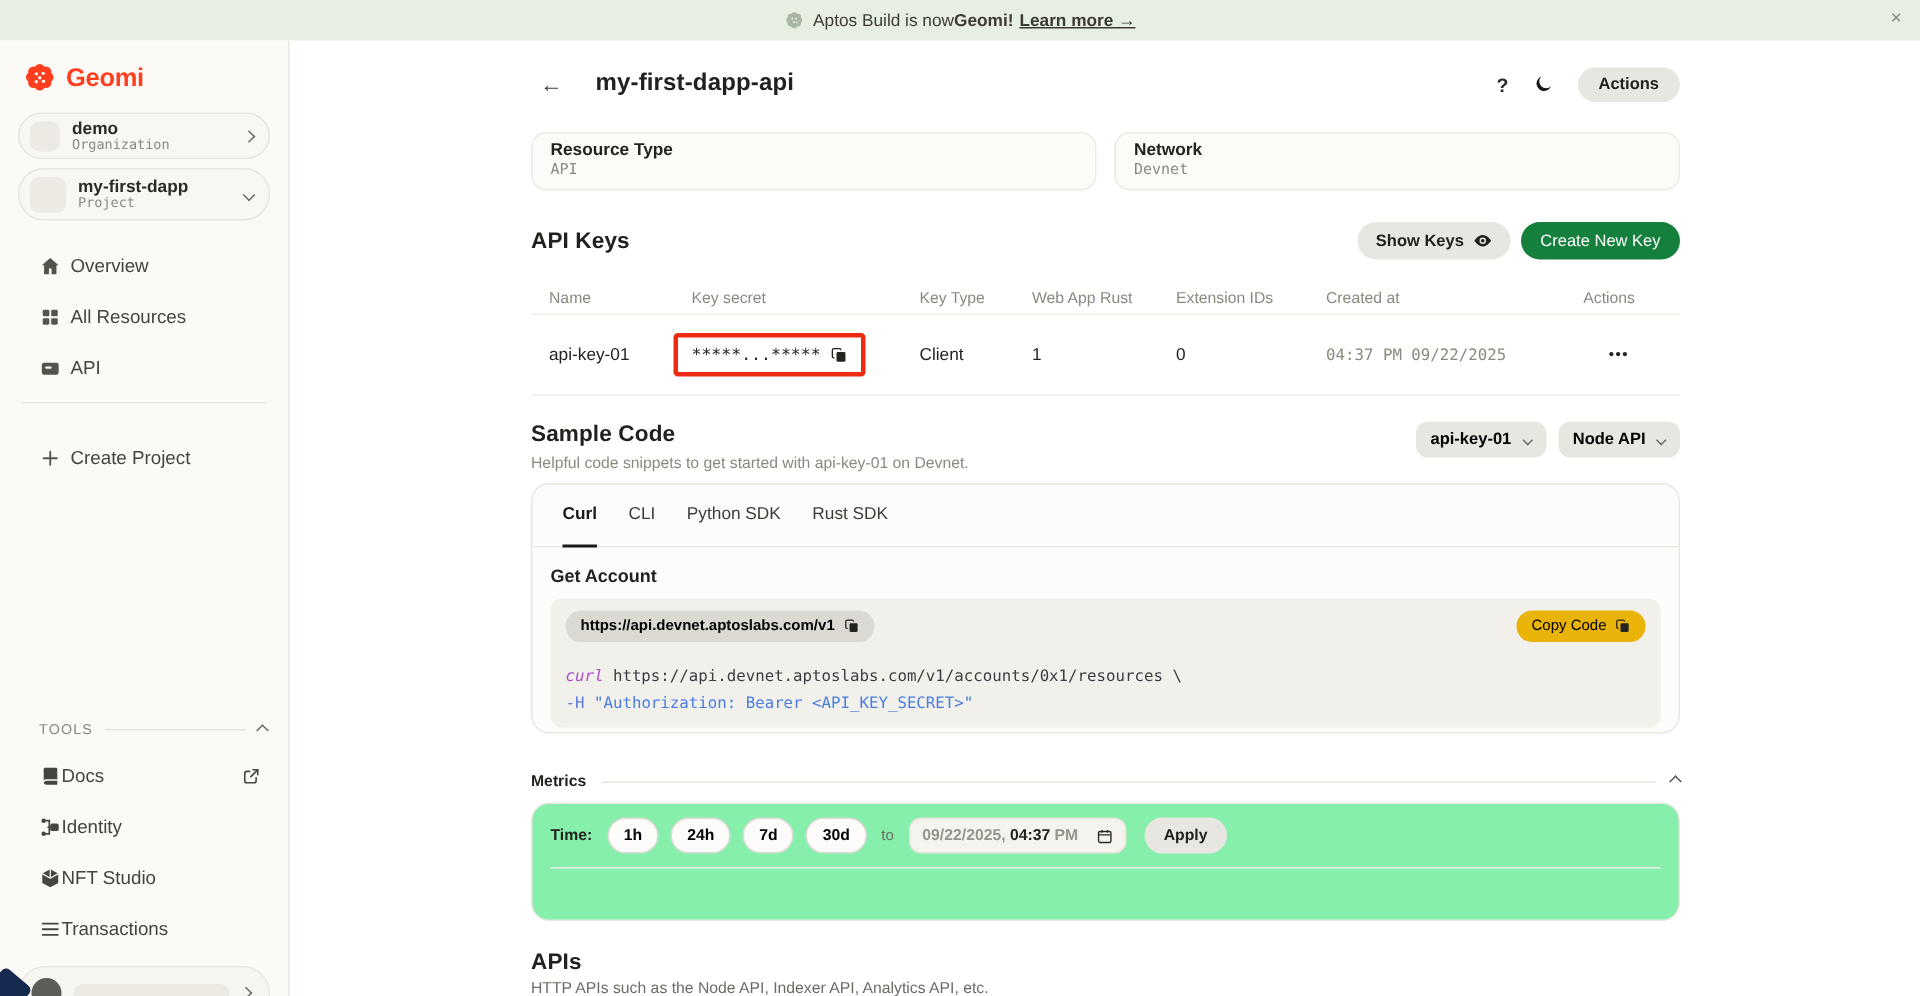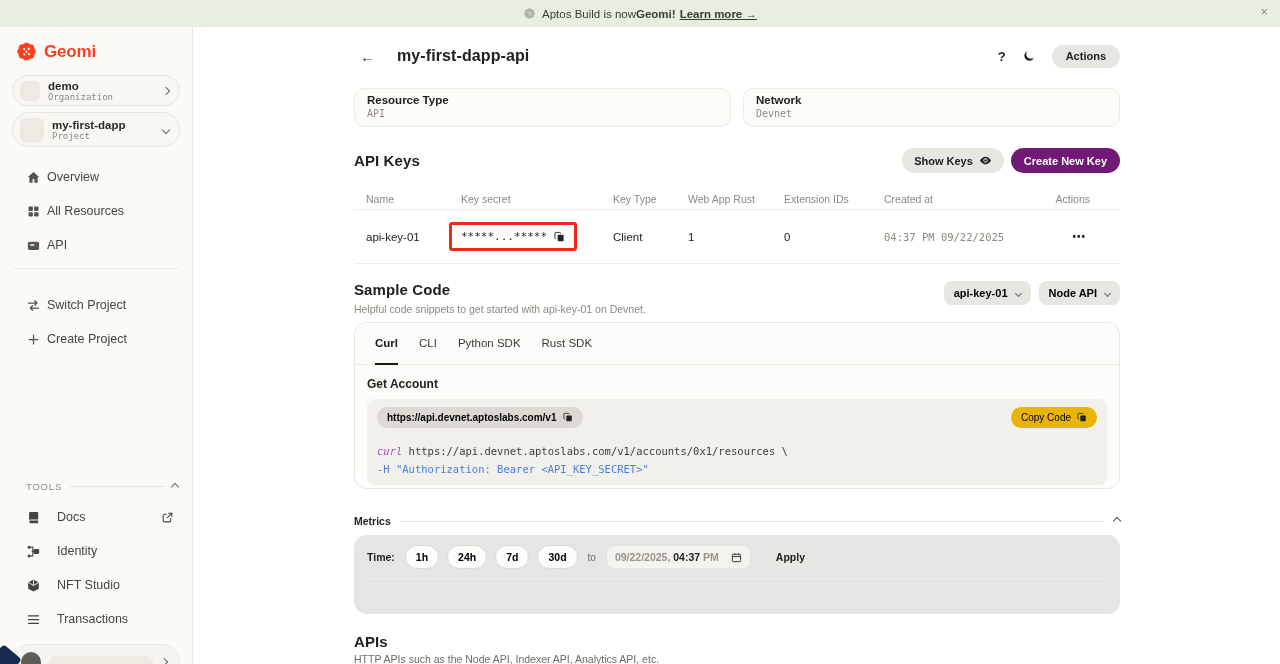--- a/index.html
+++ b/index.html
@@ -38,21 +38,21 @@
   .chev.up    { transform:rotate(-135deg); }
   .nav { margin-top:13px; }
   .nav-item { height:34px; display:flex; align-items:center; gap:6px; padding-left:14px;
     font-size:12.5px; color:#45443f; border-radius:10px; cursor:pointer; }
   .nav-item svg { flex:none; color:#55534c; }
   .side-div { height:1px; background:#eae8e1; margin:6px 2px; }
   .tools-head { display:flex; align-items:center; gap:8px; padding:0 2px 0 14px; margin-top:12px; }
   .tools-label { font-size:9.5px; letter-spacing:0.8px; color:#8b897f; }
   .tools-line { flex:1; height:1px; background:#e7e5de; }
   .tools-list { margin-top:8px; }
-  .tool-item { height:34px; display:flex; align-items:center; gap:16px; padding:0 6px 0 14px;
+  .tool-item { height:34px; display:flex; align-items:center; gap:0; padding:0 6px 0 14px;
     font-size:12.5px; color:#45443f; cursor:pointer; }
   .tool-item .lbl { flex:1; }
   .user-card { margin-top:8px; margin-bottom:-16px; height:36px; background:#f6f5f0; border:1px solid #e9e7e0;
     border-radius:18px; display:flex; align-items:center; gap:8px; padding:0 12px 0 8px; cursor:pointer; }
   .user-avatar { width:20px; height:20px; border-radius:50%; background:#5f5d58; flex:none; }
   .user-bar { flex:1; height:13px; background:#eceae3; border-radius:7px; }
   .corner-shape { position:absolute; left:-7px; bottom:-9px; width:24px; height:24px; background:#16294e;
     transform:rotate(40deg); border-radius:4px; }
 
   
@@ -73,22 +73,22 @@
   .info-row { margin-top:18px; display:flex; gap:12px; }
   .info-card { flex:1; height:39px; background:#fcfbf8; border:1px solid #eceae3; border-radius:10px;
     padding:5px 12px; }
   .info-card .lb { font-size:11.5px; font-weight:bold; color:#23231e; }
   .info-card .vl { font-size:10px; color:#8b897f; margin-top:2px; font-family:"DejaVu Sans Mono", monospace; }
 
   .keys-head { margin-top:21px; height:25px; display:flex; align-items:center; }
   .sec-title { font-size:15px; font-weight:bold; letter-spacing:0.1px; }
   .keys-head .btns { margin-left:auto; display:flex; gap:7px; }
   .show-keys { height:25px; padding:0 12px; font-size:11px; }
-  .create-key { height:25px; padding:0 13px; font-size:11px; background:#701a75; color:#fff;
-    border-radius:999px; font-weight:bold; }
+  .create-key { height:25px; padding:0 13px; font-size:11px; background:#15803d; color:#fff;
+    border-radius:999px; font-weight:normal; }
 
   .tbl-grid { display:grid; grid-template-columns:95px 152px 75px 96px 100px 1fr 110px; padding-left:12px;
     align-items:center; }
   .tbl-head { margin-top:15px; height:22px; border-bottom:1px solid #efede7; }
   .tbl-head .th { font-size:10.5px; color:#8b897f; }
   .tbl-head .th.last { text-align:right; padding-right:30px; }
   .tbl-row { height:54px; border-bottom:1px solid #efede7; font-size:11.5px; color:#23231e; }
   .secret-wrap { display:inline-flex; align-items:center; gap:7px; border:3px solid #ee2a12; border-radius:3px;
     padding:5px 9px; margin-left:-12px; }
   .secret-txt { font-size:11px; color:#23231e; }
@@ -116,21 +116,21 @@
     font-size:10px; font-weight:normal; gap:6px; }
   .code-lines { margin-top:14px; font-family:"DejaVu Sans Mono", monospace; font-size:10.5px; line-height:18px; color:#3b3d42; }
   .kw { color:#b04ad0; font-style:italic; }
   .flag { color:#5c7cd6; }
   .str { color:#4a7de0; }
 
   .metrics-head { margin-top:26px; display:flex; align-items:center; height:12px; }
   .metrics-title { font-size:10.5px; font-weight:bold; color:#23231e; }
   .metrics-line { flex:1; height:1px; background:#e7e5de; margin:0 10px; }
   .metrics-head .chev { border-color:#55534c; cursor:pointer; }
-  .metrics-card { margin-top:8px; height:79px; background:#e5e5e5; border:1px solid #e9e7e0; border-radius:12px; padding:0 12px; }
+  .metrics-card { margin-top:8px; height:79px; background:#86efac; border:1px solid #e9e7e0; border-radius:12px; padding:0 12px; }
   .m-row1 { height:43px; display:flex; align-items:center; gap:8px; border-bottom:1px solid #efede7; }
   .m-label { font-size:10.5px; font-weight:bold; color:#23231e; margin-right:2px; }
   .preset { height:24px; min-width:30px; padding:0 10px; background:#fdfcfa; border:1px solid #dcdad3;
     border-radius:999px; font-size:10.5px; font-weight:bold; }
   .date-pill { height:24px; border-radius:8px; display:flex; align-items:center; padding:0 8px; gap:12px;
     font-size:10.5px; font-weight:bold; cursor:pointer; }
   .date-pill.from { background:#e8e6e0; margin-left:4px; }
   .date-pill.to { background:#f4f3ee; border:1px solid #e5e3dc; }
   .dt-dark { color:#23231e; } .dt-gray { color:#97958b; }
   .to-word { font-size:10px; color:#6d6b63; margin:0 2px; }
@@ -240,27 +240,20 @@
             <rect x="3" y="6" width="18" height="13" rx="2.5" fill="currentColor"></rect>
             <rect x="6.5" y="10" width="7" height="2.4" rx="1.2" fill="#fbfaf6"></rect>
           </svg>
         <span>API</span>
       </div>
     </div>
 
     <div class="side-div"></div>
 
     <div class="nav">
-      <div class="nav-item">
-        <svg width="15" height="15" viewBox="0 0 24 24" fill="none" stroke="currentColor" stroke-width="2" stroke-linecap="round" stroke-linejoin="round">
-            <path d="M4 8h13M14 4.5 17.5 8 14 11.5"></path>
-            <path d="M20 16H7m3.5-3.5L7 16l3.5 3.5"></path>
-          </svg>
-        <span>Switch Project</span>
-      </div>
       <div class="nav-item">
         <svg width="15" height="15" viewBox="0 0 24 24" fill="none" stroke="currentColor" stroke-width="2" stroke-linecap="round">
             <path d="M12 5v14M5 12h14"></path>
           </svg>
         <span>Create Project</span>
       </div>
     </div>
 
     <div style="flex:1"></div>
 

